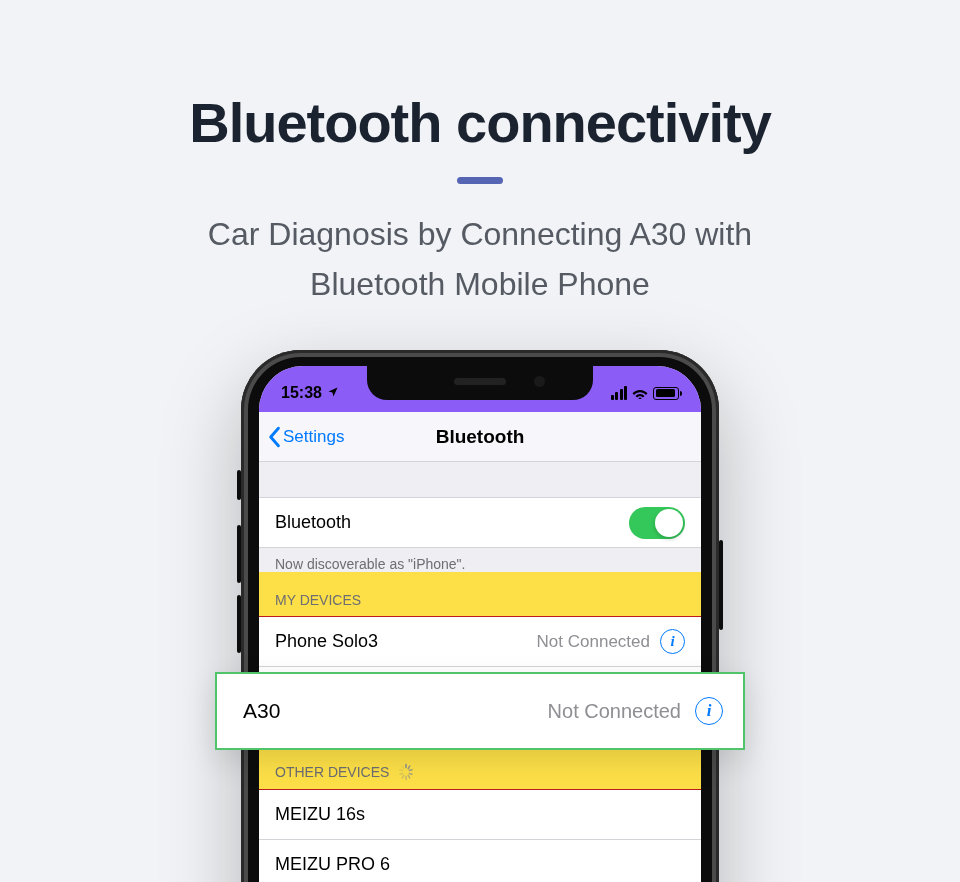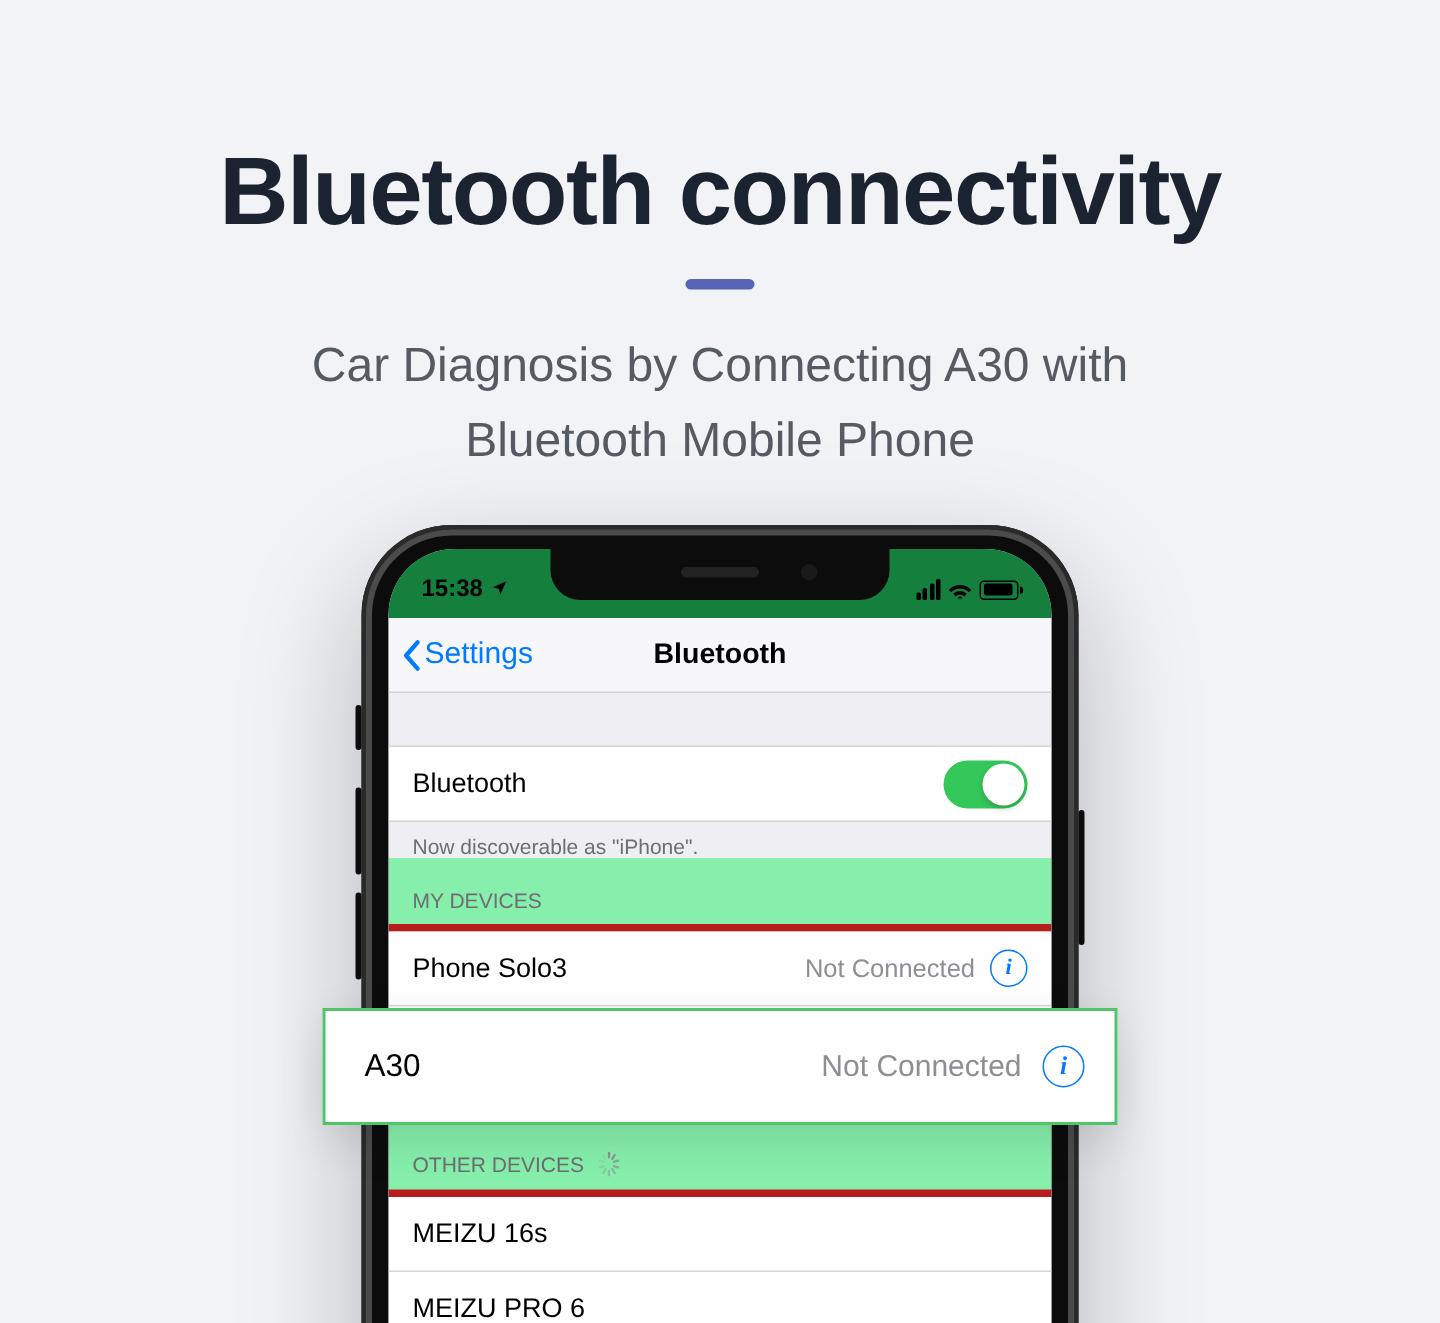--- a/index.html
+++ b/index.html
@@ -9,21 +9,21 @@
     background: #f1f3f6;
     font-family: -apple-system, BlinkMacSystemFont, "Segoe UI", Helvetica, Arial, sans-serif;
     overflow: hidden;
     position: relative;
   }
   .hero {
     text-align: center;
     padding-top: 90px;
   }
   .hero-title {
-    font-size: 64px;
+    font-size: 56px;
     font-weight: 800;
     color: #1b2330;
     letter-spacing: -1px;
   }
   .hero-divider {
     width: 46px;
     height: 7px;
     background: #5565b3;
     border-radius: 4px;
     margin: 22px auto 26px;
@@ -90,21 +90,21 @@
   .statusbar {
     position: relative;
     height: 46px;
     display: flex;
     align-items: center;
     justify-content: space-between;
     padding: 8px 22px 0;
     font-size: 16px;
     font-weight: 600;
     color: #000;
-    background: #15803d;
+    background: #8b5cf6;
   }
   .sb-left { display: flex; align-items: center; gap: 5px;}
   .sb-loc { font-size: 13px; }
   .sb-right { display: flex; align-items: center; gap: 5px; }
   .bars {
     display: inline-flex; align-items: flex-end; gap: 1.5px;
   }
   .bars i {
     display: inline-block; width: 3px; background: #000; border-radius: 1px;
   }
@@ -143,21 +143,21 @@
     font-size: 19px;
     font-weight: 600;
     color: #000;
   }
   .back {
     position: absolute;
     left: 8px;
     display: flex;
     align-items: center;
     color: #007aff;
-    font-size: 20px;
+    font-size: 17px;
     cursor: pointer;
   }
   .back svg { margin-right: 2px; }
 
   
   .section-gap { height: 36px; background: #efeef3; border-bottom: 1px solid #d4d3d8; }
   .row {
     background: #fff;
     min-height: 50px;
     padding: 0 16px;
@@ -189,22 +189,22 @@
     box-shadow: 0 2px 4px rgba(0,0,0,0.2);
   }
   .hint {
     font-size: 14px; color: #6d6d72;
     padding: 8px 16px 0;
     background: #efeef3;
   }
   .section-header {
     font-size: 14px; color: #6d6d72;
     padding: 20px 16px 8px;
-    background: #86efac;
-    border-bottom: 5px solid #b91c1c;
+    background: #fde047;
+    border-bottom: 1px solid #b91c1c;
     display:flex; align-items:center; gap:8px;
   }
   .spinner {
     width: 18px; height: 18px;
   }
   .spinner svg { animation: spin 1.2s linear infinite; }
   @keyframes spin { to { transform: rotate(360deg); } }
 
   
   .callout {

